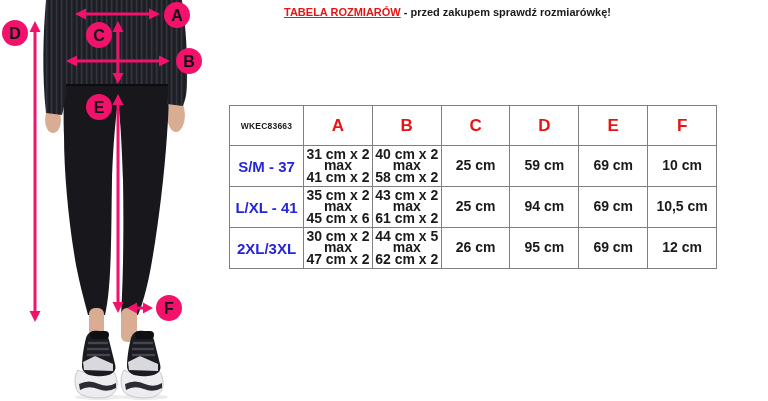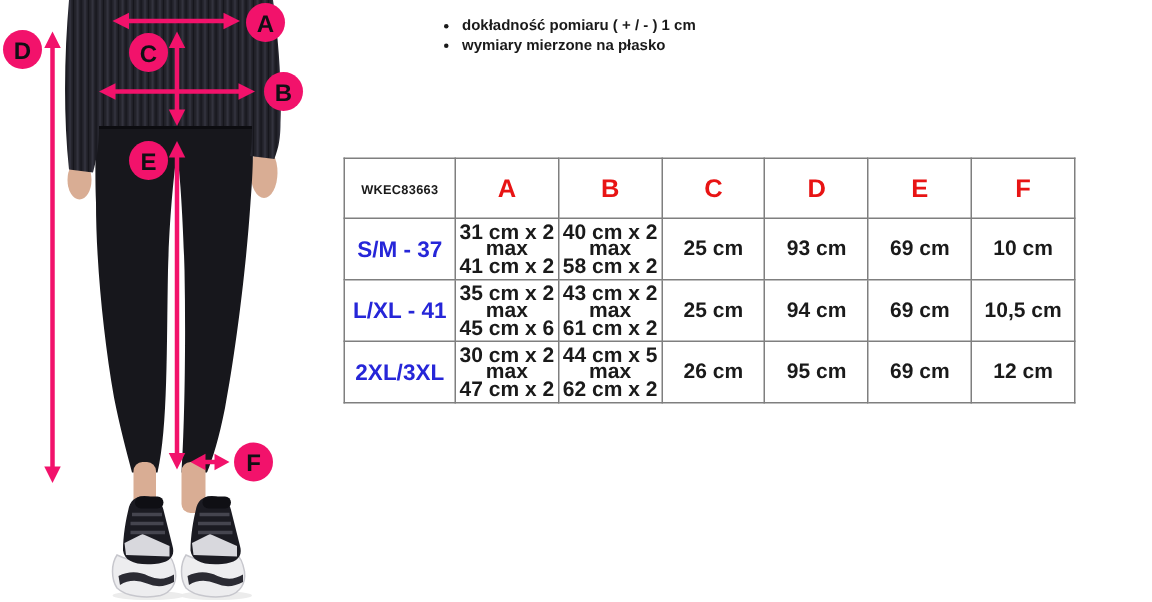--- a/index.html
+++ b/index.html
@@ -176,24 +176,23 @@
       <text class="marker-letter" x="99" y="113">E</text>
     </g>
     <g>
       <circle class="pink-fill" cx="169" cy="308" r="13"></circle>
       <text class="marker-letter" x="169" y="314">F</text>
     </g>
   </svg>
 </div>
 
 <div class="header-block">
-  <ul class="bullet-list">
-    <li>dokładność pomiaru ( + / - ) 1 cm</li>
-    <li>wymiary mierzone na płasko</li>
-  </ul>
+  <div class="title-line">
+    <span class="title-main">TABELA ROZMIARÓW</span><span class="title-suffix"> - przed zakupem sprawdź rozmiarówkę!</span>
+  </div>
 </div>
 
 <table class="size-table">
   <thead>
     <tr>
       <th class="code-cell">WKEC83663</th>
     <th class="col-letter">A</th>
         <th class="col-letter">B</th>
         <th class="col-letter">C</th>
         <th class="col-letter">D</th>
@@ -211,21 +210,21 @@
         </td>
         <td class="measure-cell">
           <div>40 cm x 2</div>
           <div>max</div>
           <div>58 cm x 2</div>
         </td>
         <td class="measure-cell">
           <div>25 cm</div>
         </td>
         <td class="measure-cell">
-          <div>93 cm</div>
+          <div>59 cm</div>
         </td>
         <td class="measure-cell">
           <div>69 cm</div>
         </td>
         <td class="measure-cell">
           <div>10 cm</div>
         </td>
       </tr>
       <tr>
         <td class="size-cell">L/XL - 41</td>

